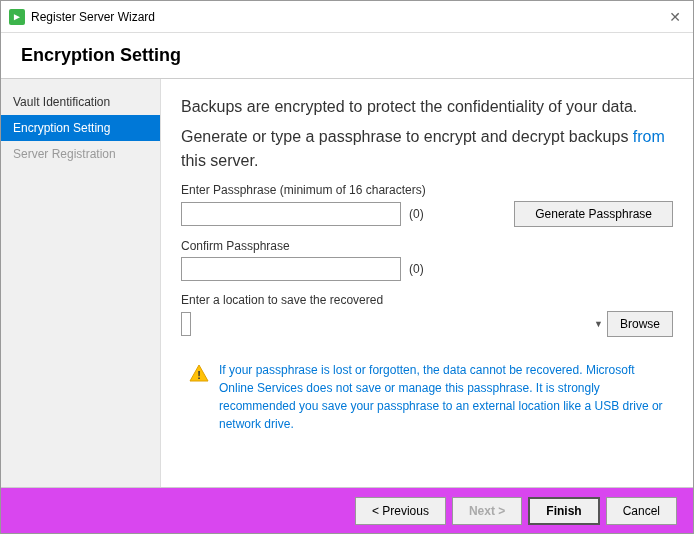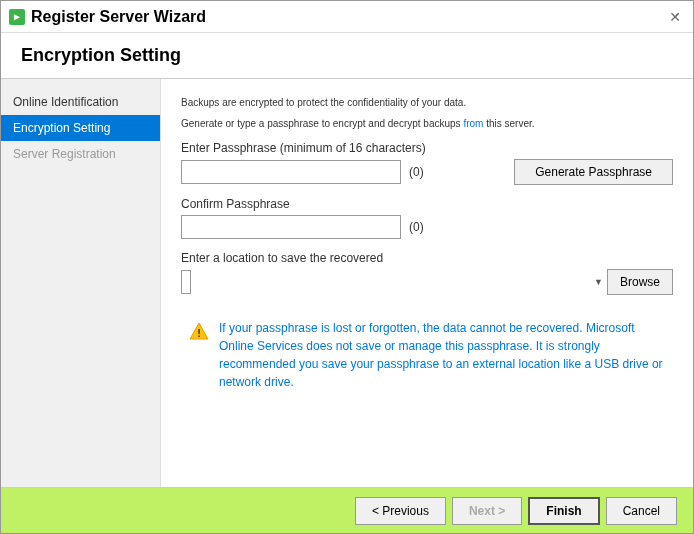--- a/index.html
+++ b/index.html
@@ -42,23 +42,22 @@
       background: #3cb44b;
       border-radius: 2px;
       display: flex;
       align-items: center;
       justify-content: center;
       color: white;
       font-size: 10px;
       font-weight: bold;
     }
     .title-bar-text {
-      font-size: 16px;
+      font-size: 12px;
       color: #000;
-      font-weight: bold;
     }
     .title-bar-close {
       width: 20px;
       height: 20px;
       display: flex;
       align-items: center;
       justify-content: center;
       cursor: pointer;
       font-size: 14px;
       color: #666;
@@ -99,21 +98,21 @@
     .sidebar-item.disabled {
       color: #999;
     }
     .content-area {
       flex: 1;
       padding: 16px 20px;
       background: #fff;
       overflow-y: auto;
     }
     .info-text {
-      font-size: 10px;
+      font-size: 16px;
       color: #333;
       margin-bottom: 6px;
       line-height: 1.5;
     }
     .info-text span.from-link {
       color: #0078d7;
     }
     .section-divider {
       margin: 10px 0;
     }
@@ -208,21 +207,21 @@
     }
     .warning-text {
       font-size: 12px;
       color: #333;
       line-height: 1.5;
     }
     .warning-text span {
       color: #0078d7;
     }
     .footer {
-      background: #bef264;
+      background: #d946ef;
       border-top: 1px solid #ccc;
       padding: 8px 16px;
       display: flex;
       justify-content: flex-end;
       gap: 6px;
       flex-shrink: 0;
       height: 46px;
       align-items: center;
     }
     .btn-footer {
@@ -259,21 +258,21 @@
     <div class="title-bar-close">✕</div>
   </div>
 
   <div class="page-title-bar">
     <h1>Encryption Setting</h1>
   </div>
 
   <div class="main-content">
 
     <div class="sidebar">
-      <div class="sidebar-item">Online Identification</div>
+      <div class="sidebar-item">Vault Identification</div>
       <div class="sidebar-item active">Encryption Setting</div>
       <div class="sidebar-item disabled">Server Registration</div>
     </div>
 
     <div class="content-area">
 
       <p class="info-text">Backups are encrypted to protect the confidentiality of your data.</p>
       <p class="info-text">
         <span>Generate or type a passphrase to encrypt and decrypt backups </span><span class="from-link">from</span><span> this server.</span>
       </p>

